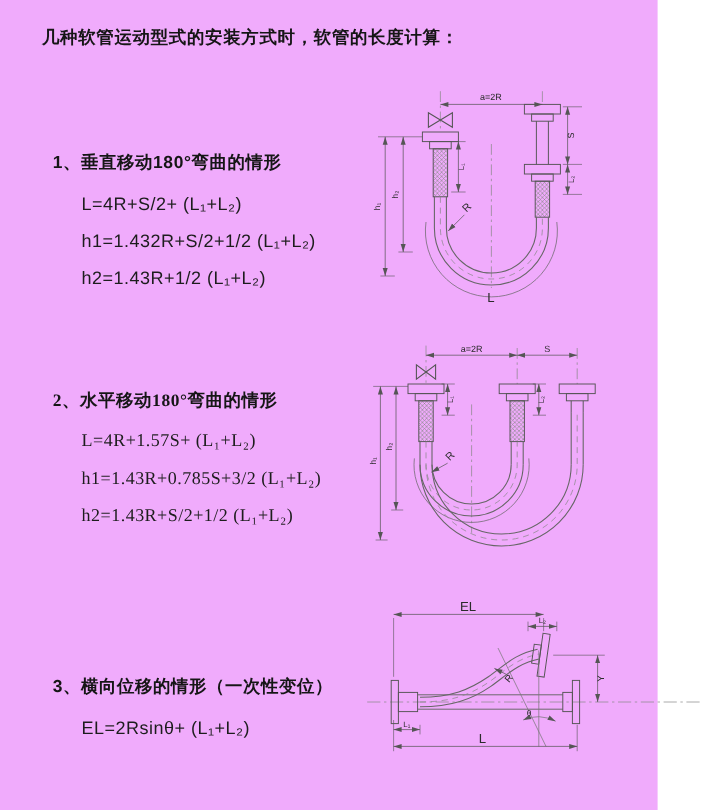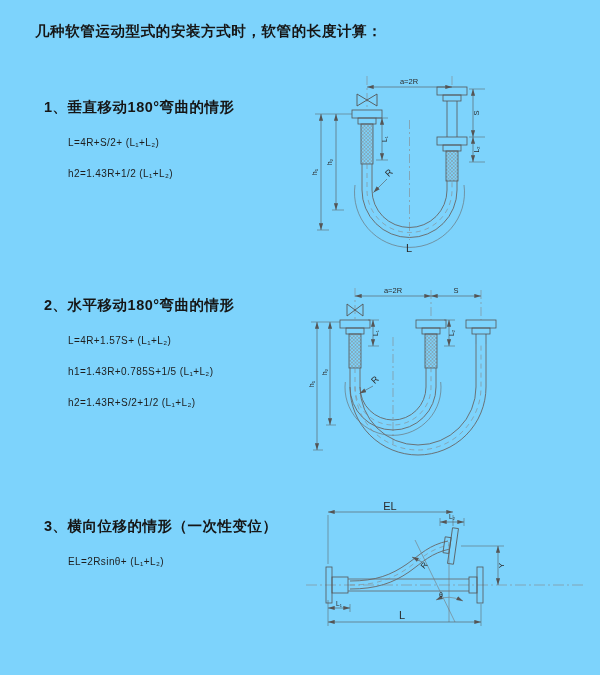--- a/index.html
+++ b/index.html
@@ -3,60 +3,61 @@
 <meta charset="utf-8">
 <style>
   html, body {
     margin: 0; padding: 0;
     width: 600px; height: 675px;
     background: #ffffff;
     font-family: "Liberation Sans", "DejaVu Sans", sans-serif;
     color: #1a1a1a;
     overflow: hidden;
   }
-  .page { position: relative; width: 600px; height: 675px; background:#7dd3fc; }
+  .page { position: relative; width: 548px; height: 675px; background:#f0abfc; }
   .page-title {
     position: absolute; left: 35px; top: 22px;
     font-size: 14.5px; font-weight: bold; letter-spacing: 0.6px; color: #161616;
   }
-  .section { position: absolute; left: 44px; }
+  .section { position: absolute; left: 44px; margin-top: 28px; }
   .section-heading {
     font-size: 14.5px; font-weight: bold; letter-spacing: 0.5px; color: #161616;
     margin: 0 0 10px 0;
   }
   .formula {
-    font-size: 10px; letter-spacing: 0.4px; color: #1d1d1d;
+    font-size: 15px; letter-spacing: 0.4px; color: #1d1d1d;
     margin: 0 0 0 24px; height: 31px; line-height: 31px; white-space: nowrap;
   }
   .diagram { position: absolute; }
   svg text { fill: #2b2b2b; font-family: "Liberation Sans", "DejaVu Sans", sans-serif; }
   .s1 { top: 98px; }
-  .s2 { top: 296px; }
-  .s3 { top: 517px; }
+  .s2 { top: 296px; font-family: Liberation Serif, serif; }
+  .s3 { top: 535px; }
   .d1 { left: 305px; top: 70px; }
   .d2 { left: 303px; top: 282px; }
   .d3 { left: 298px; top: 500px; }
 </style>
 </head>
 <body>
 
 <div class="page">
 
   <div class="page-title">几种软管运动型式的安装方式时，软管的长度计算：</div>
 
   <div class="section s1">
     <div class="section-heading">1、垂直移动180°弯曲的情形</div>
     <div class="formula">L=4R+S/2+ (L₁+L₂)</div>
+    <div class="formula">h1=1.432R+S/2+1/2 (L₁+L₂)</div>
     <div class="formula">h2=1.43R+1/2 (L₁+L₂)</div>
   </div>
 
   <div class="section s2">
     <div class="section-heading">2、水平移动180°弯曲的情形</div>
     <div class="formula">L=4R+1.57S+ (L₁+L₂)</div>
-    <div class="formula">h1=1.43R+0.785S+1/5 (L₁+L₂)</div>
+    <div class="formula">h1=1.43R+0.785S+3/2 (L₁+L₂)</div>
     <div class="formula">h2=1.43R+S/2+1/2 (L₁+L₂)</div>
   </div>
 
   <div class="section s3">
     <div class="section-heading">3、横向位移的情形（一次性变位）</div>
     <div class="formula">EL=2Rsinθ+ (L₁+L₂)</div>
   </div>
 
   <svg class="diagram d1" width="220" height="190" viewBox="0 0 220 190">
     <defs>

